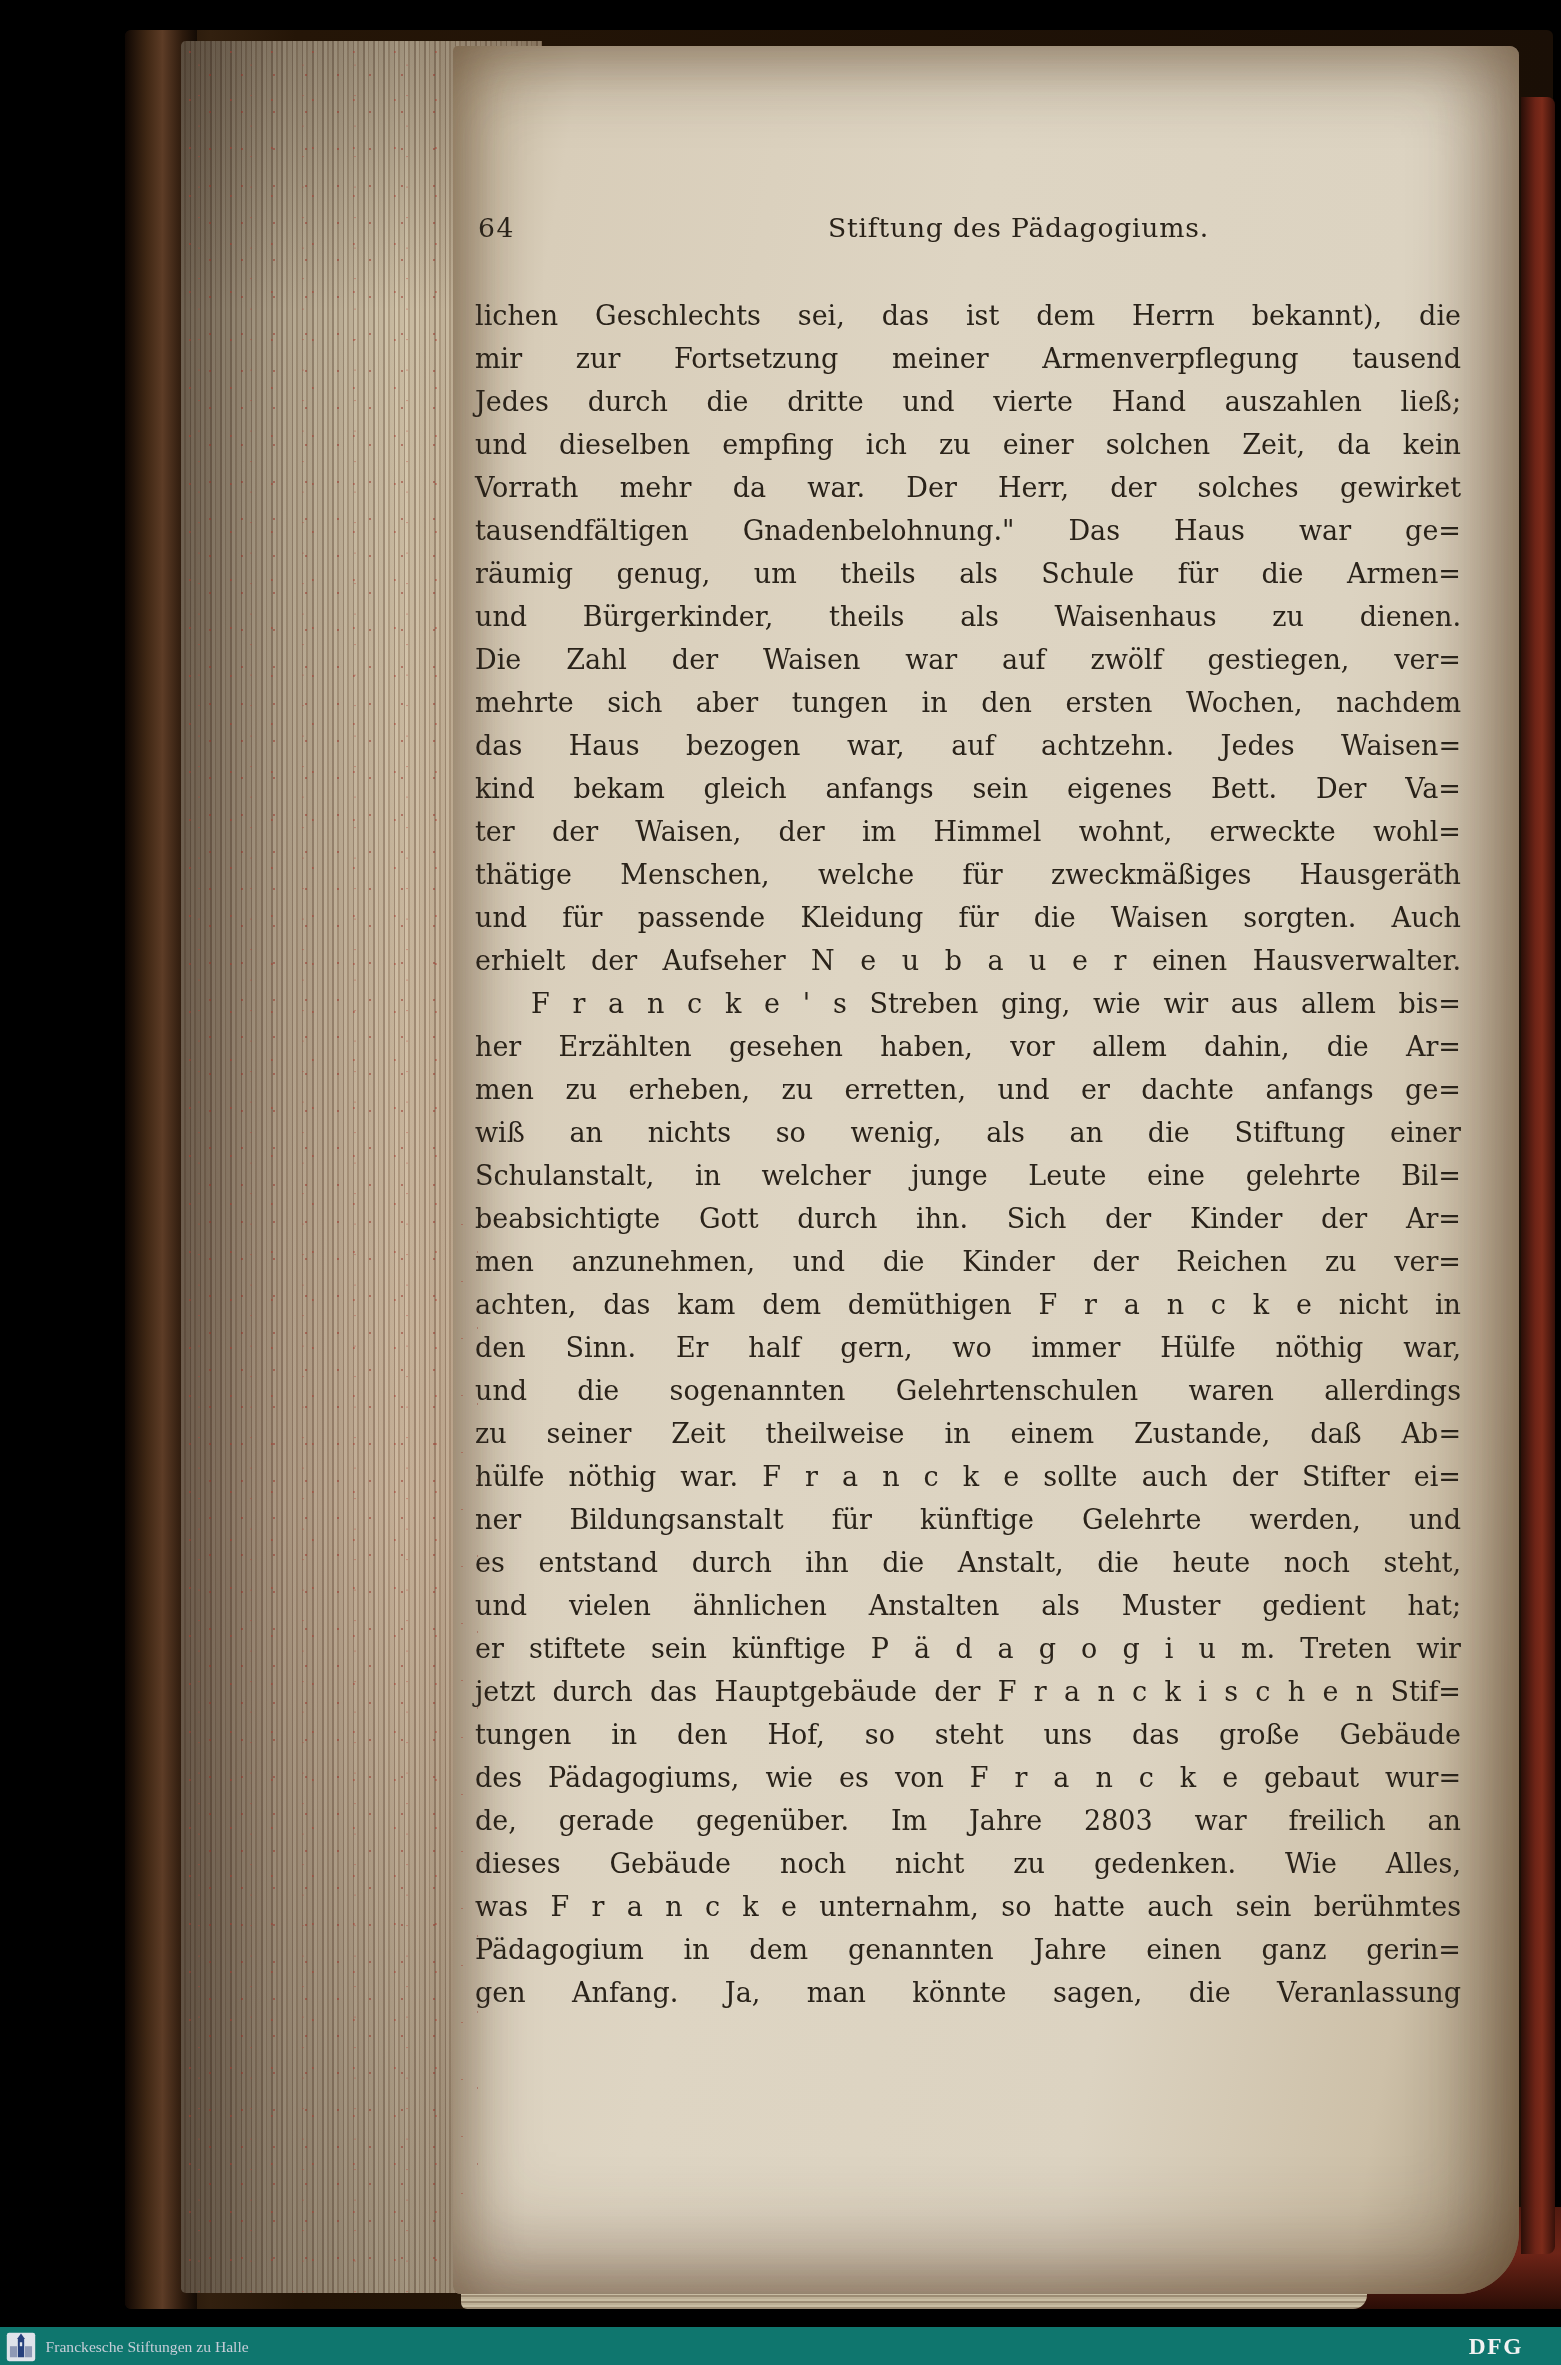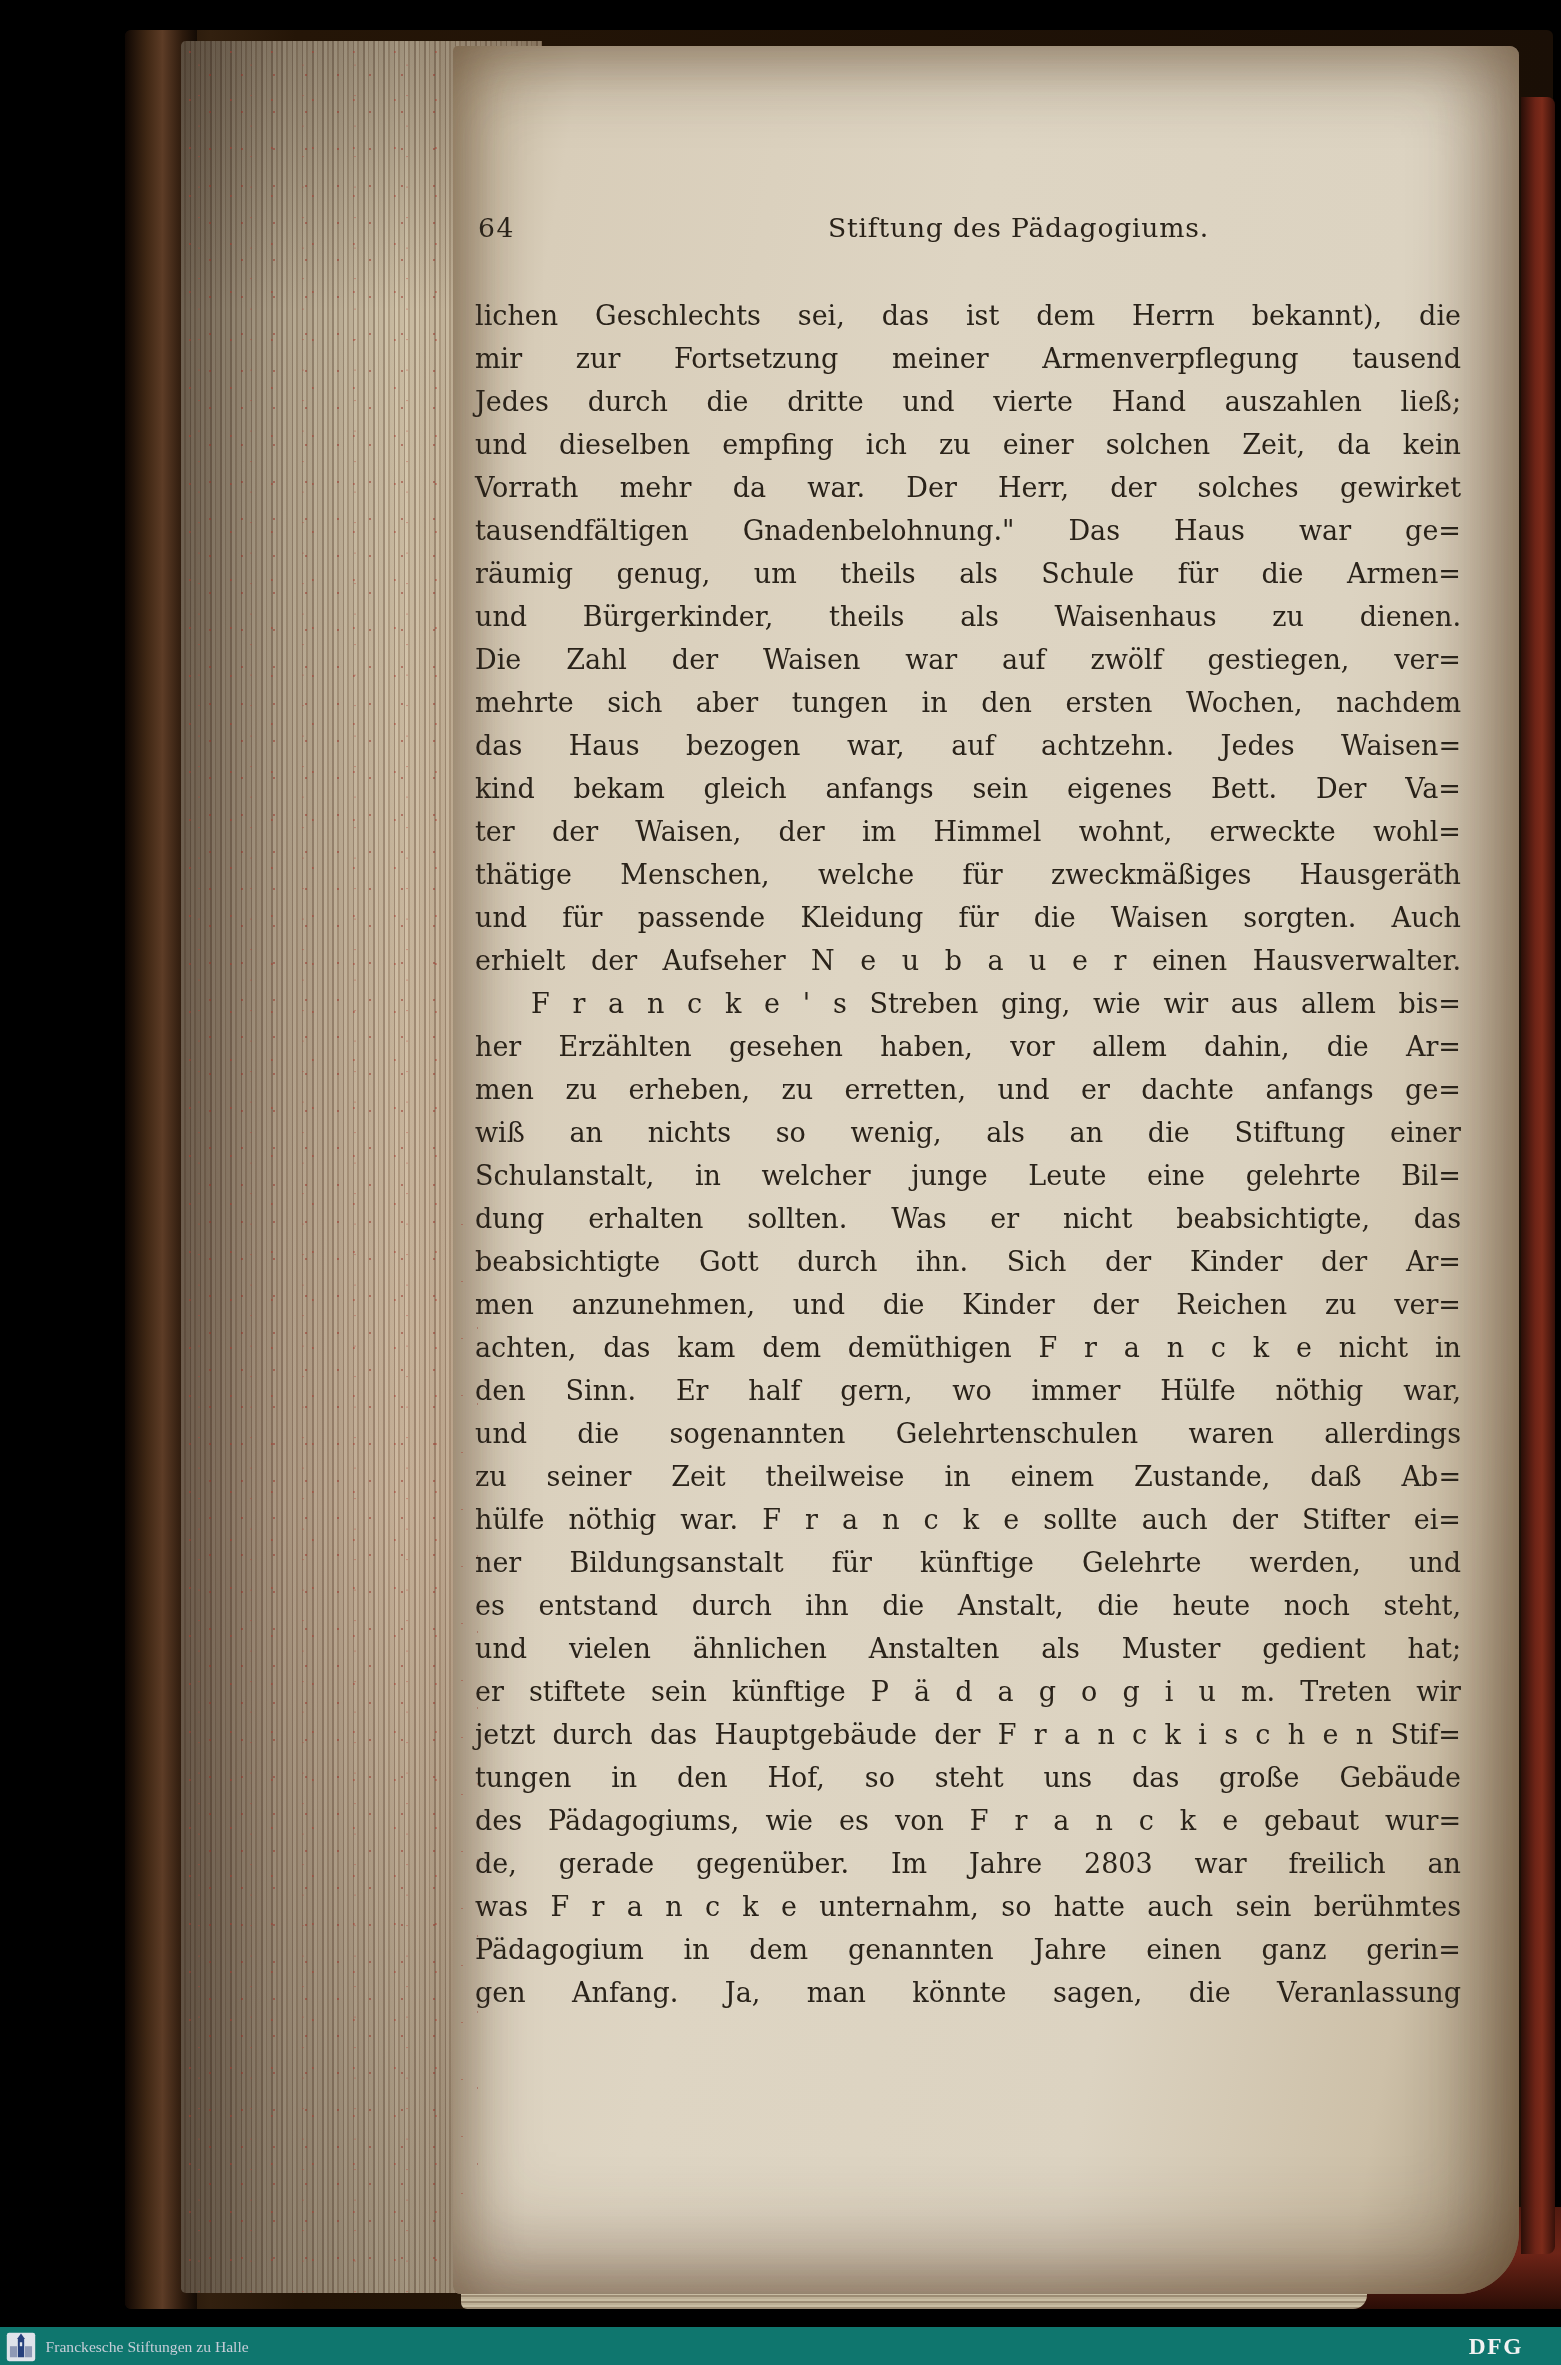--- a/index.html
+++ b/index.html
@@ -146,36 +146,36 @@
           <div class="line">kind bekam gleich anfangs sein eigenes Bett. Der Va=</div>
           <div class="line">ter der Waisen, der im Himmel wohnt, erweckte wohl=</div>
           <div class="line">thätige Menschen, welche für zweckmäßiges Hausgeräth</div>
           <div class="line">und für passende Kleidung für die Waisen sorgten. Auch</div>
           <div class="line">erhielt der Aufseher N e u b a u e r einen Hausverwalter.</div>
           <div class="line indent">F r a n c k e ' s Streben ging, wie wir aus allem bis=</div>
           <div class="line">her Erzählten gesehen haben, vor allem dahin, die Ar=</div>
           <div class="line">men zu erheben, zu erretten, und er dachte anfangs ge=</div>
           <div class="line">wiß an nichts so wenig, als an die Stiftung einer</div>
           <div class="line">Schulanstalt, in welcher junge Leute eine gelehrte Bil=</div>
-          <div class="line">dung erhalten sollten. Was er nicht beabsichtigte, das</div>
           <div class="line">beabsichtigte Gott durch ihn. Sich der Kinder der Ar=</div>
           <div class="line">men anzunehmen, und die Kinder der Reichen zu ver=</div>
           <div class="line">achten, das kam dem demüthigen F r a n c k e nicht in</div>
           <div class="line">den Sinn. Er half gern, wo immer Hülfe nöthig war,</div>
           <div class="line">und die sogenannten Gelehrtenschulen waren allerdings</div>
           <div class="line">zu seiner Zeit theilweise in einem Zustande, daß Ab=</div>
           <div class="line">hülfe nöthig war. F r a n c k e sollte auch der Stifter ei=</div>
           <div class="line">ner Bildungsanstalt für künftige Gelehrte werden, und</div>
           <div class="line">es entstand durch ihn die Anstalt, die heute noch steht,</div>
           <div class="line">und vielen ähnlichen Anstalten als Muster gedient hat;</div>
           <div class="line">er stiftete sein künftige P ä d a g o g i u m. Treten wir</div>
           <div class="line">jetzt durch das Hauptgebäude der F r a n c k i s c h e n Stif=</div>
           <div class="line">tungen in den Hof, so steht uns das große Gebäude</div>
           <div class="line">des Pädagogiums, wie es von F r a n c k e gebaut wur=</div>
           <div class="line">de, gerade gegenüber. Im Jahre 2803 war freilich an</div>
+          <div class="line">dieses Gebäude noch nicht zu gedenken. Wie Alles,</div>
           <div class="line">was F r a n c k e unternahm, so hatte auch sein berühmtes</div>
           <div class="line">Pädagogium in dem genannten Jahre einen ganz gerin=</div>
           <div class="line">gen Anfang. Ja, man könnte sagen, die Veranlassung</div>
         </div>
     </div>
   </div>
 
   <div class="footer">
     <div class="footer-left">
       <svg class="lib-logo" viewBox="0 0 38 38" xmlns="http://www.w3.org/2000/svg">

